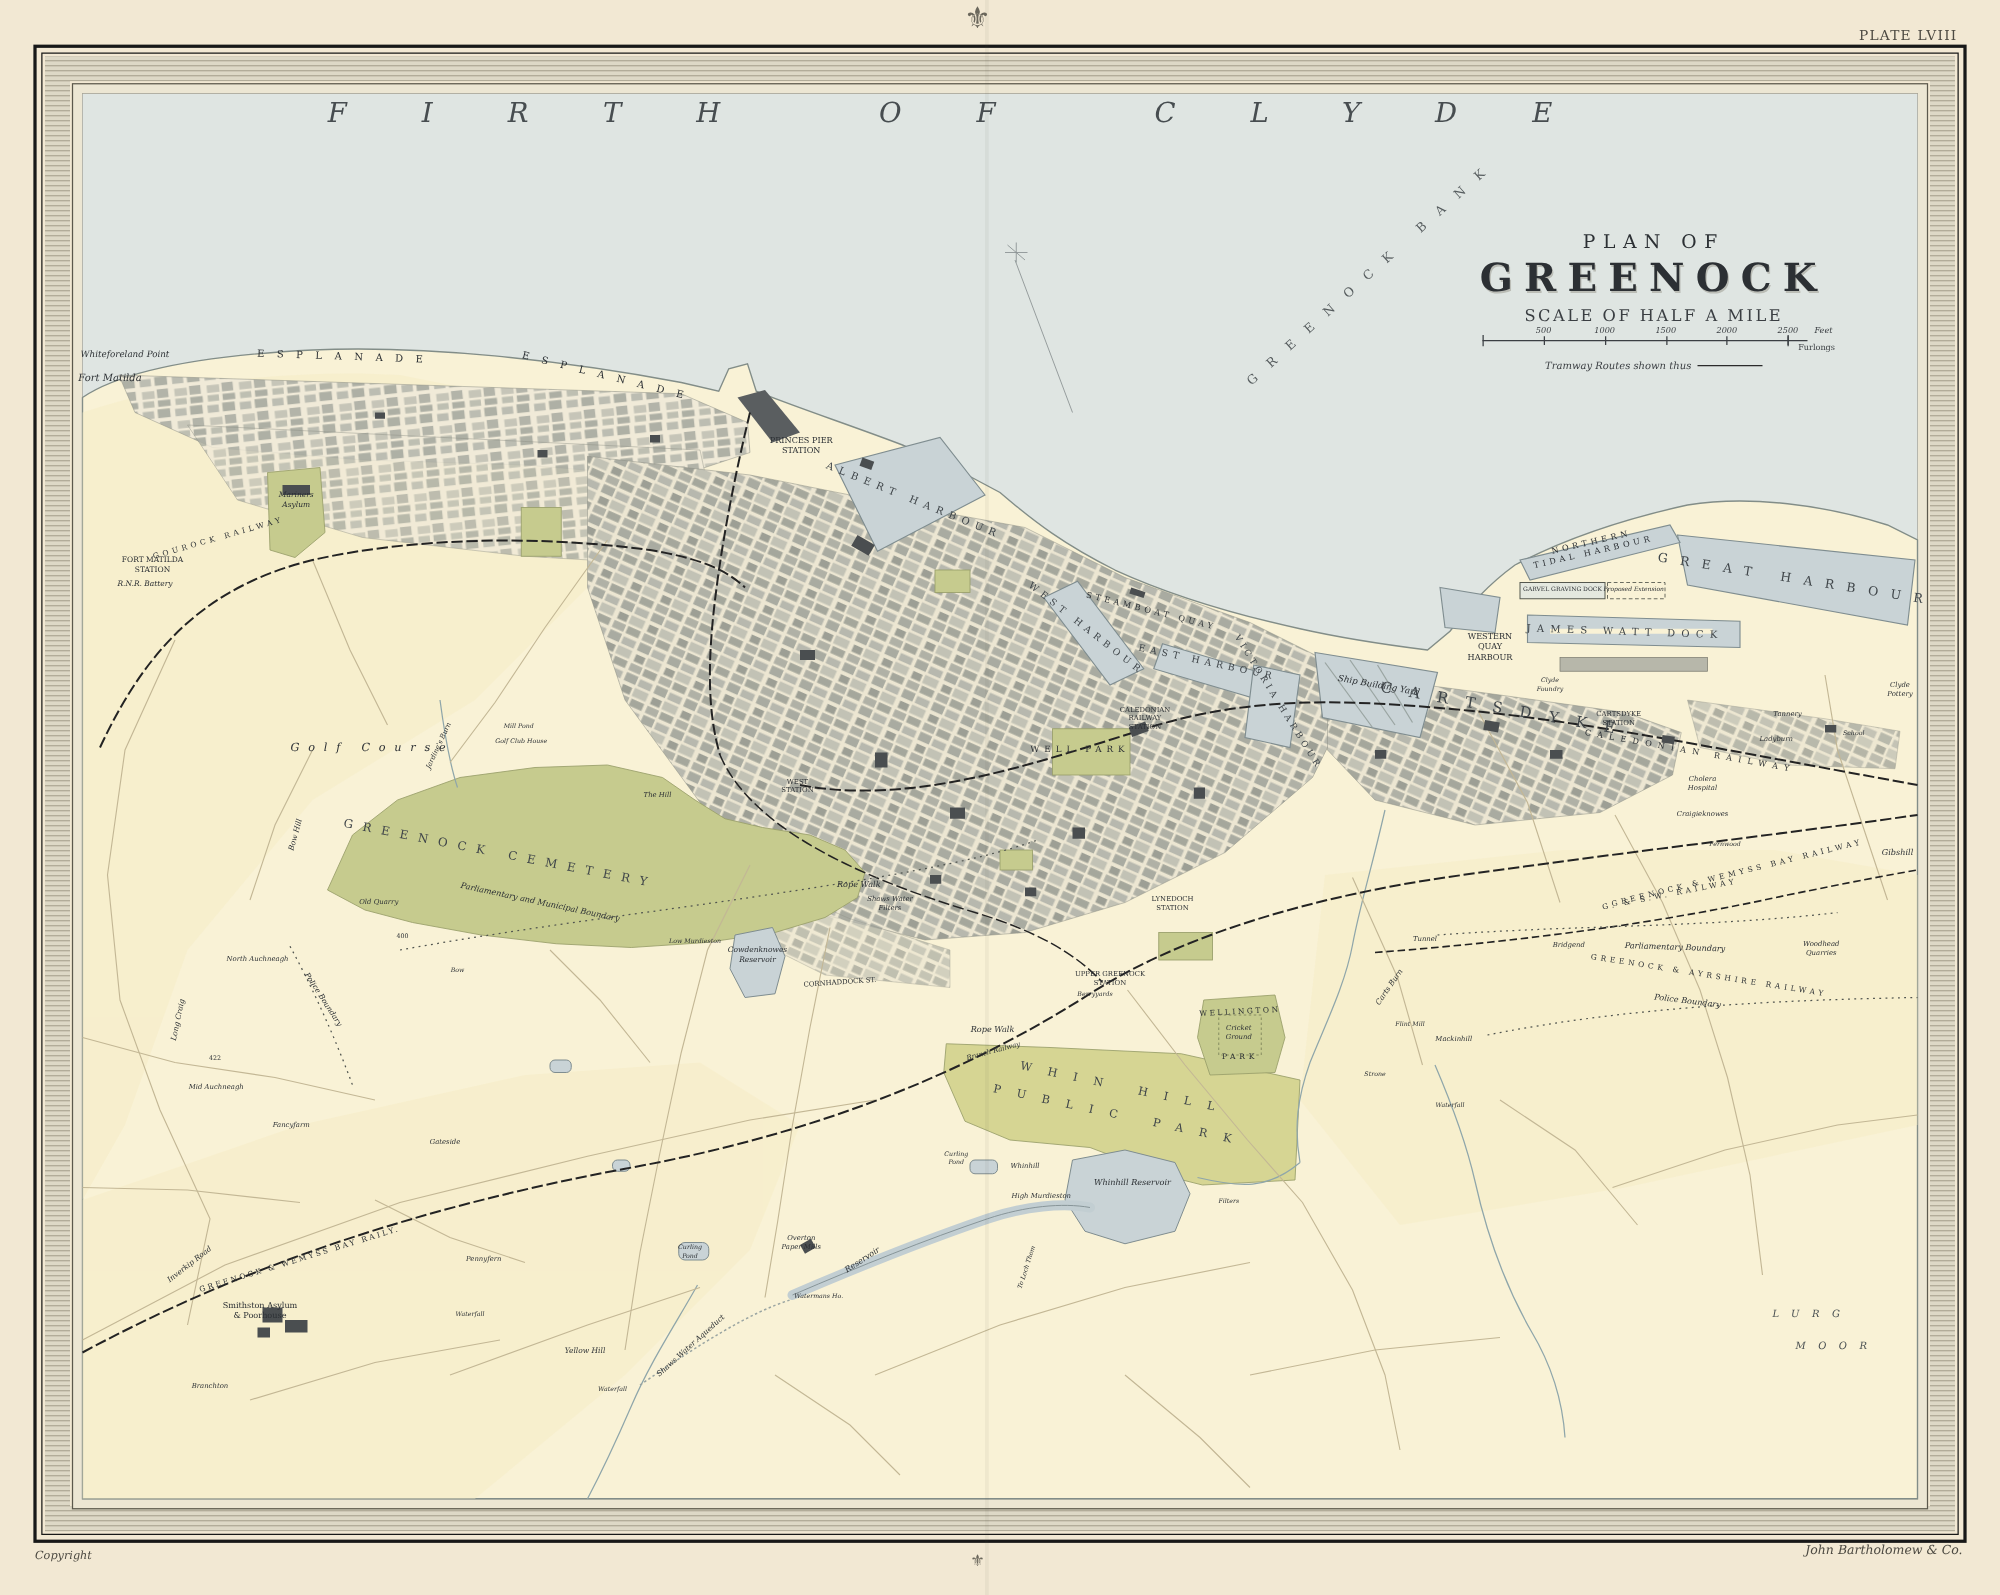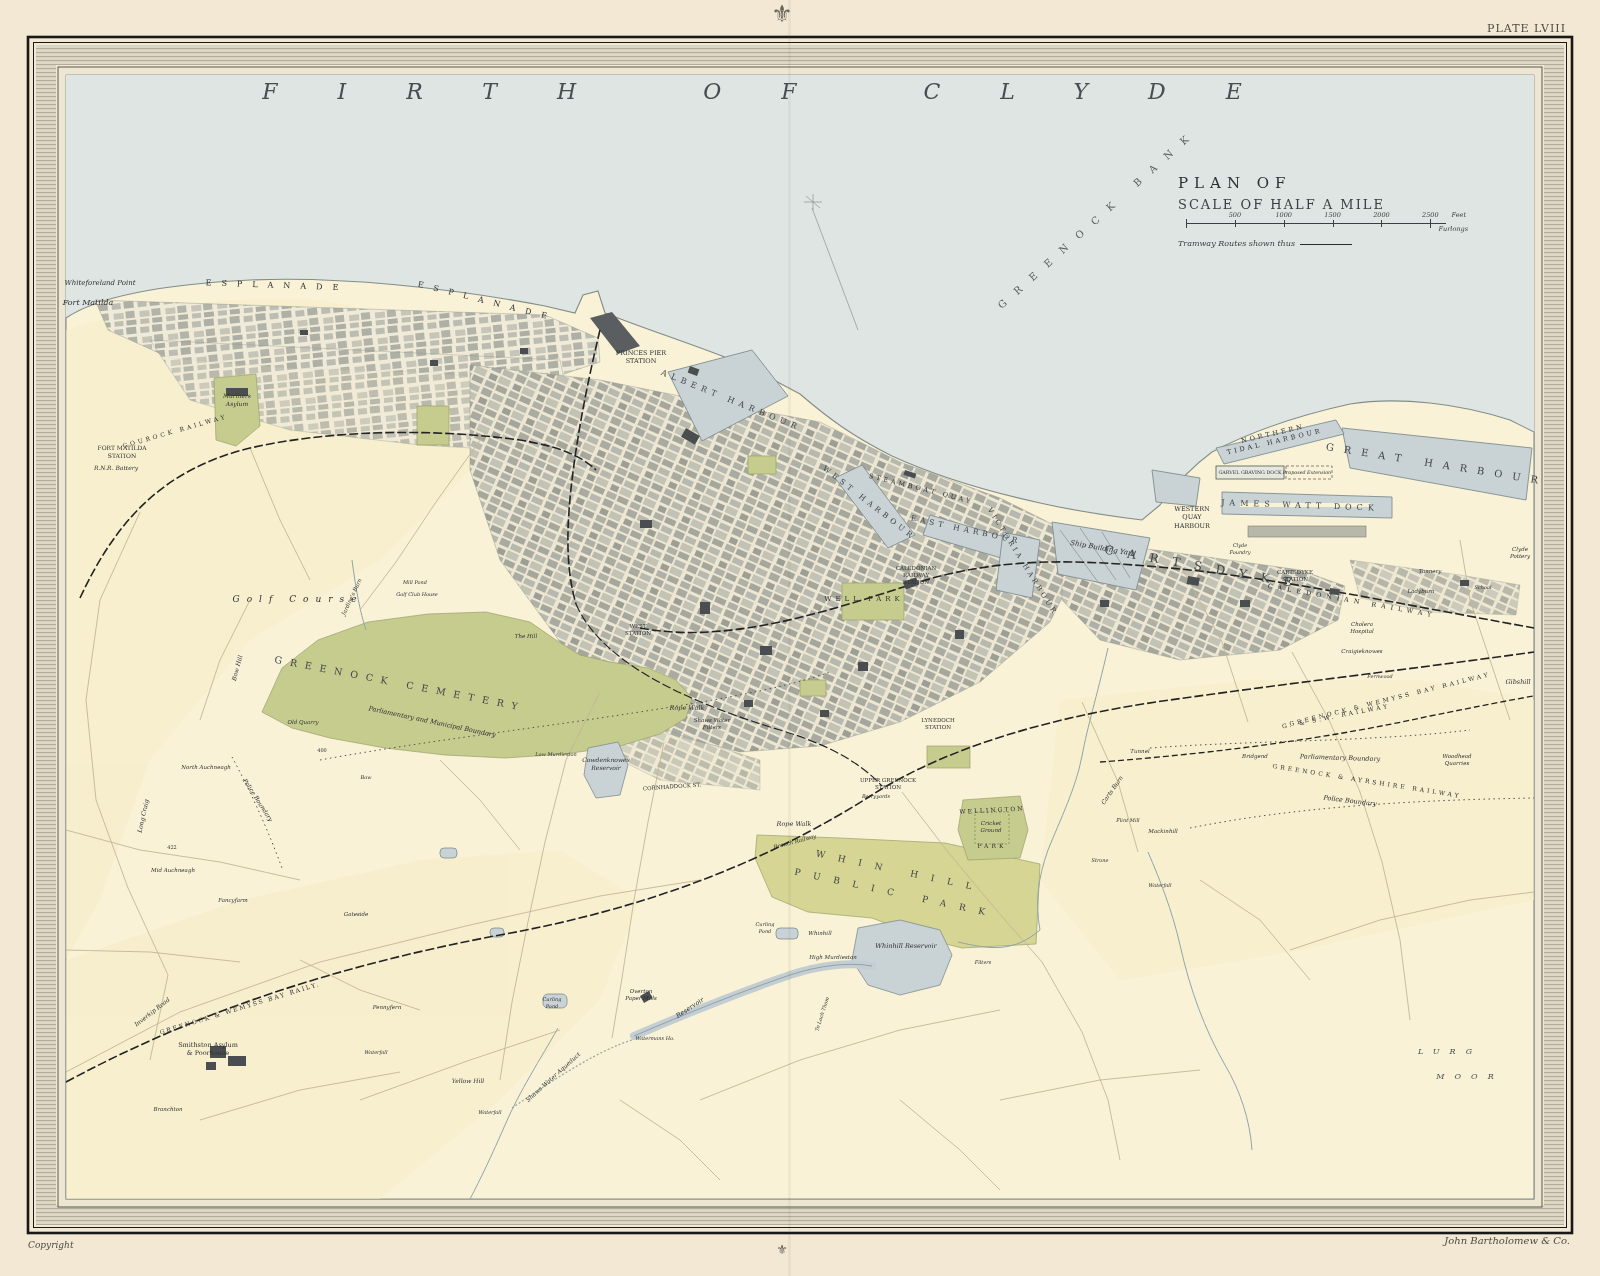--- a/index.html
+++ b/index.html
@@ -14,31 +14,31 @@
   
   .mtxt{position:absolute;color:#4d4a42;}
   #plate{top:22px;right:34px;font-size:11px;letter-spacing:1px;font-variant:small-caps;}
   #copyright{bottom:26px;left:28px;font-size:9px;font-style:italic;}
   #publisher{bottom:30px;right:30px;font-size:10px;font-style:italic;}
   #institute{bottom:8px;left:0;width:1600px;text-align:center;font-size:7.5px;letter-spacing:3px;color:#5a564c;}
   .crest{position:absolute;color:#6b675c;text-align:center;}
   #crest-top{top:2px;left:762px;width:40px;font-size:24px;line-height:1;}
   #crest-bottom{bottom:20px;left:770px;width:24px;font-size:13px;line-height:1;}
   
-  #titleblock{position:absolute;left:1178px;top:174px;width:290px;text-align:left;color:var(--ink,#2c3034);}
+  #titleblock{position:absolute;left:1178px;top:184px;width:290px;text-align:center;color:var(--ink,#2c3034);}
   #title-kicker{font-size:15px;letter-spacing:6px;}
   #title-name{font-size:31px;letter-spacing:9px;font-weight:bold;margin-top:3px;
               text-shadow:1px 1px 0 rgba(120,115,100,.35);}
   #title-scalecap{font-size:13px;letter-spacing:2px;margin-top:5px;color:#3a3e42;}
   #sbar{position:relative;height:18px;margin:3px 8px 0 8px;}
   #sbar .bar{position:absolute;left:0;right:14px;top:8px;border-top:1.4px solid #3b3f43;}
   #sbar .tick{position:absolute;top:5px;width:1px;height:7px;background:#3b3f43;}
   #sbar .tlabel{position:absolute;top:-4px;font-size:6.5px;font-style:italic;color:#3a3e42;transform:translateX(-50%);}
   #sbar .unit{position:absolute;top:-4px;right:-6px;font-size:6.5px;font-style:italic;color:#3a3e42;}
-  #sbar .unit2{position:absolute;top:10px;right:-8px;font-size:6.5px;font-style:italic;color:#3a3e42;}
+  #sbar .unit2{position:absolute;top:10px;right:-8px;font-size:6.5px;color:#3a3e42;}
   #tramway{font-size:8px;font-style:italic;color:#3a3e42;margin-top:6px;}
   #tramway .tline{display:inline-block;width:52px;border-top:1.6px solid #2b2b2b;vertical-align:middle;margin-left:5px;}
   #fold{position:absolute;left:788px;top:0;width:3px;height:1276px;background:rgba(90,80,60,.06);}
 </style>
 </head>
 <body>
 
 <div id="stage">
 
   <svg id="mapsvg" width="1600" height="1276" viewBox="0 0 1600 1276">
@@ -577,20 +577,21 @@
       <div class="ml it" style="left: 1450px; top: 1052px; font-size: 8px; letter-spacing: 10px; color: rgb(74, 80, 82); transform: translate(-50%, -50%) rotate(0deg);">
         <div>LURG</div>
       </div>
       <div class="ml it" style="left: 1470px; top: 1077px; font-size: 8px; letter-spacing: 10px; color: rgb(74, 80, 82); transform: translate(-50%, -50%) rotate(0deg);">
         <div>MOOR</div>
       </div>
     </div>
 
   <div id="titleblock">
     <div id="title-kicker">PLAN OF</div>
+    <div id="title-name">GREENOCK</div>
     <div id="title-scalecap">SCALE OF HALF A MILE</div>
     <div id="sbar">
         <div class="bar"></div>
         <span class="tlabel" style="left: 48.8636px;">500</span>
         <span class="tick" style="left: 48.8636px;"></span>
         <span class="tlabel" style="left: 97.7273px;">1000</span>
         <span class="tick" style="left: 97.7273px;"></span>
         <span class="tlabel" style="left: 146.591px;">1500</span>
         <span class="tick" style="left: 146.591px;"></span>
         <span class="tlabel" style="left: 195.455px;">2000</span>

